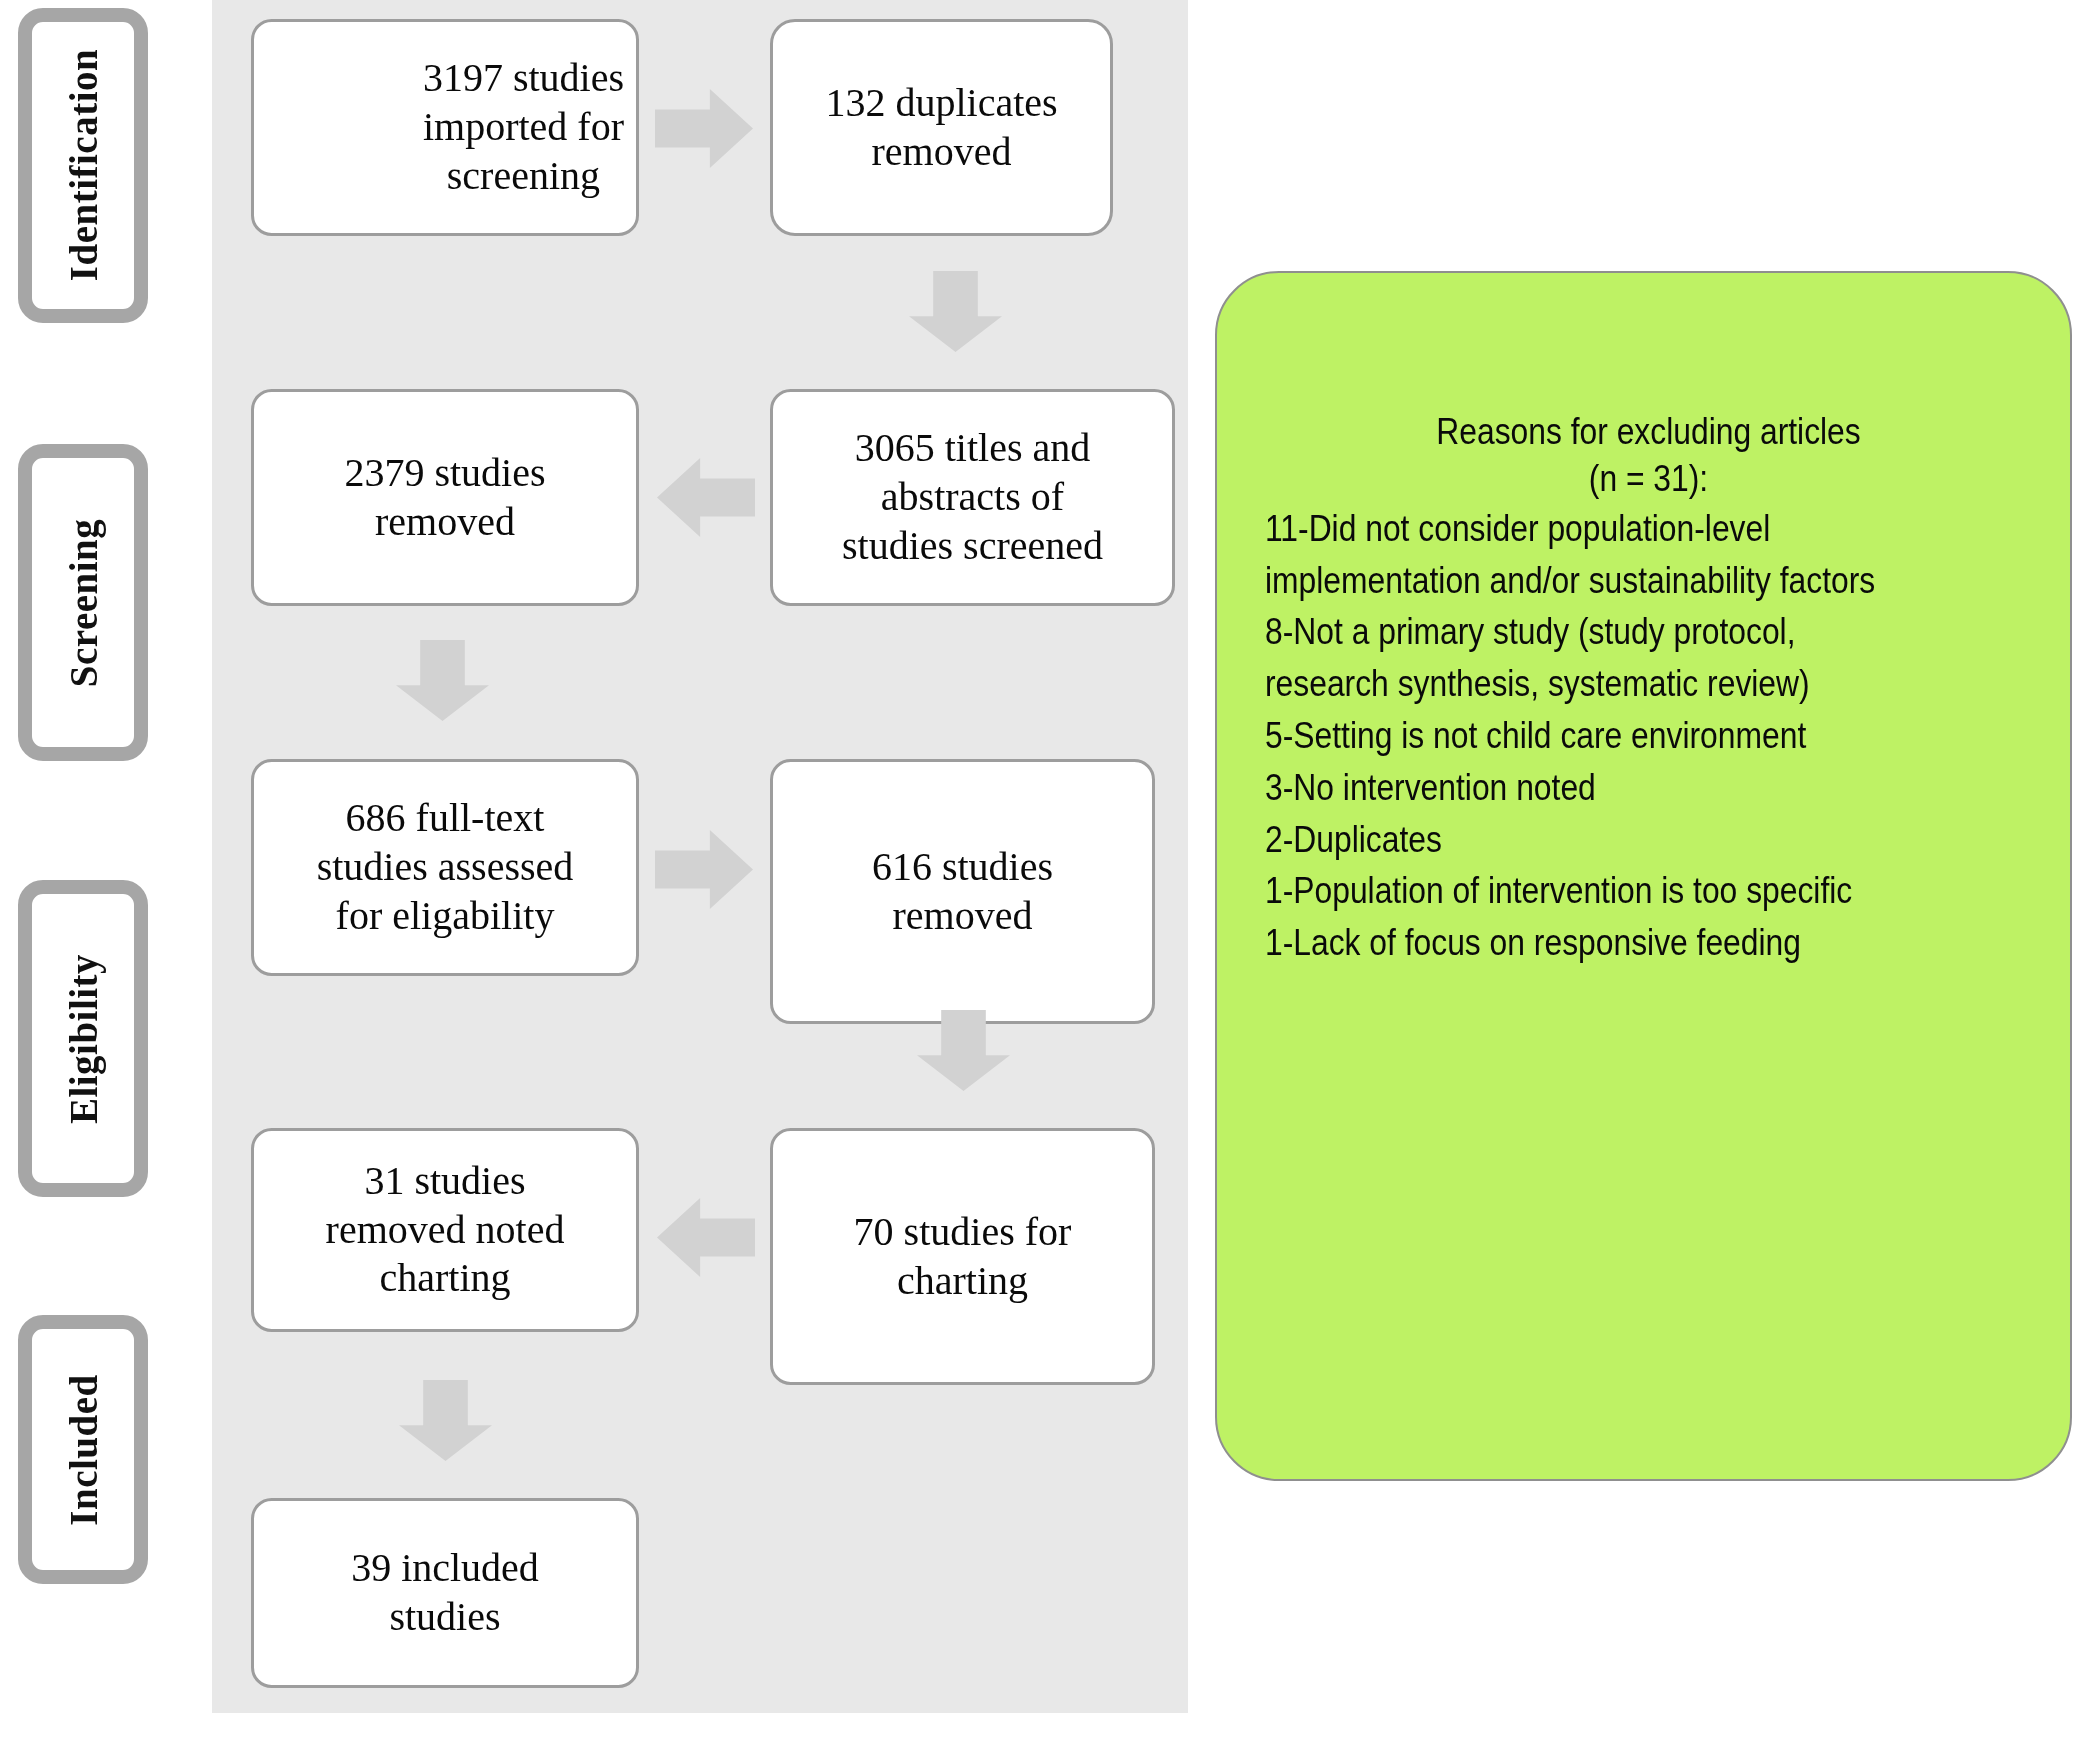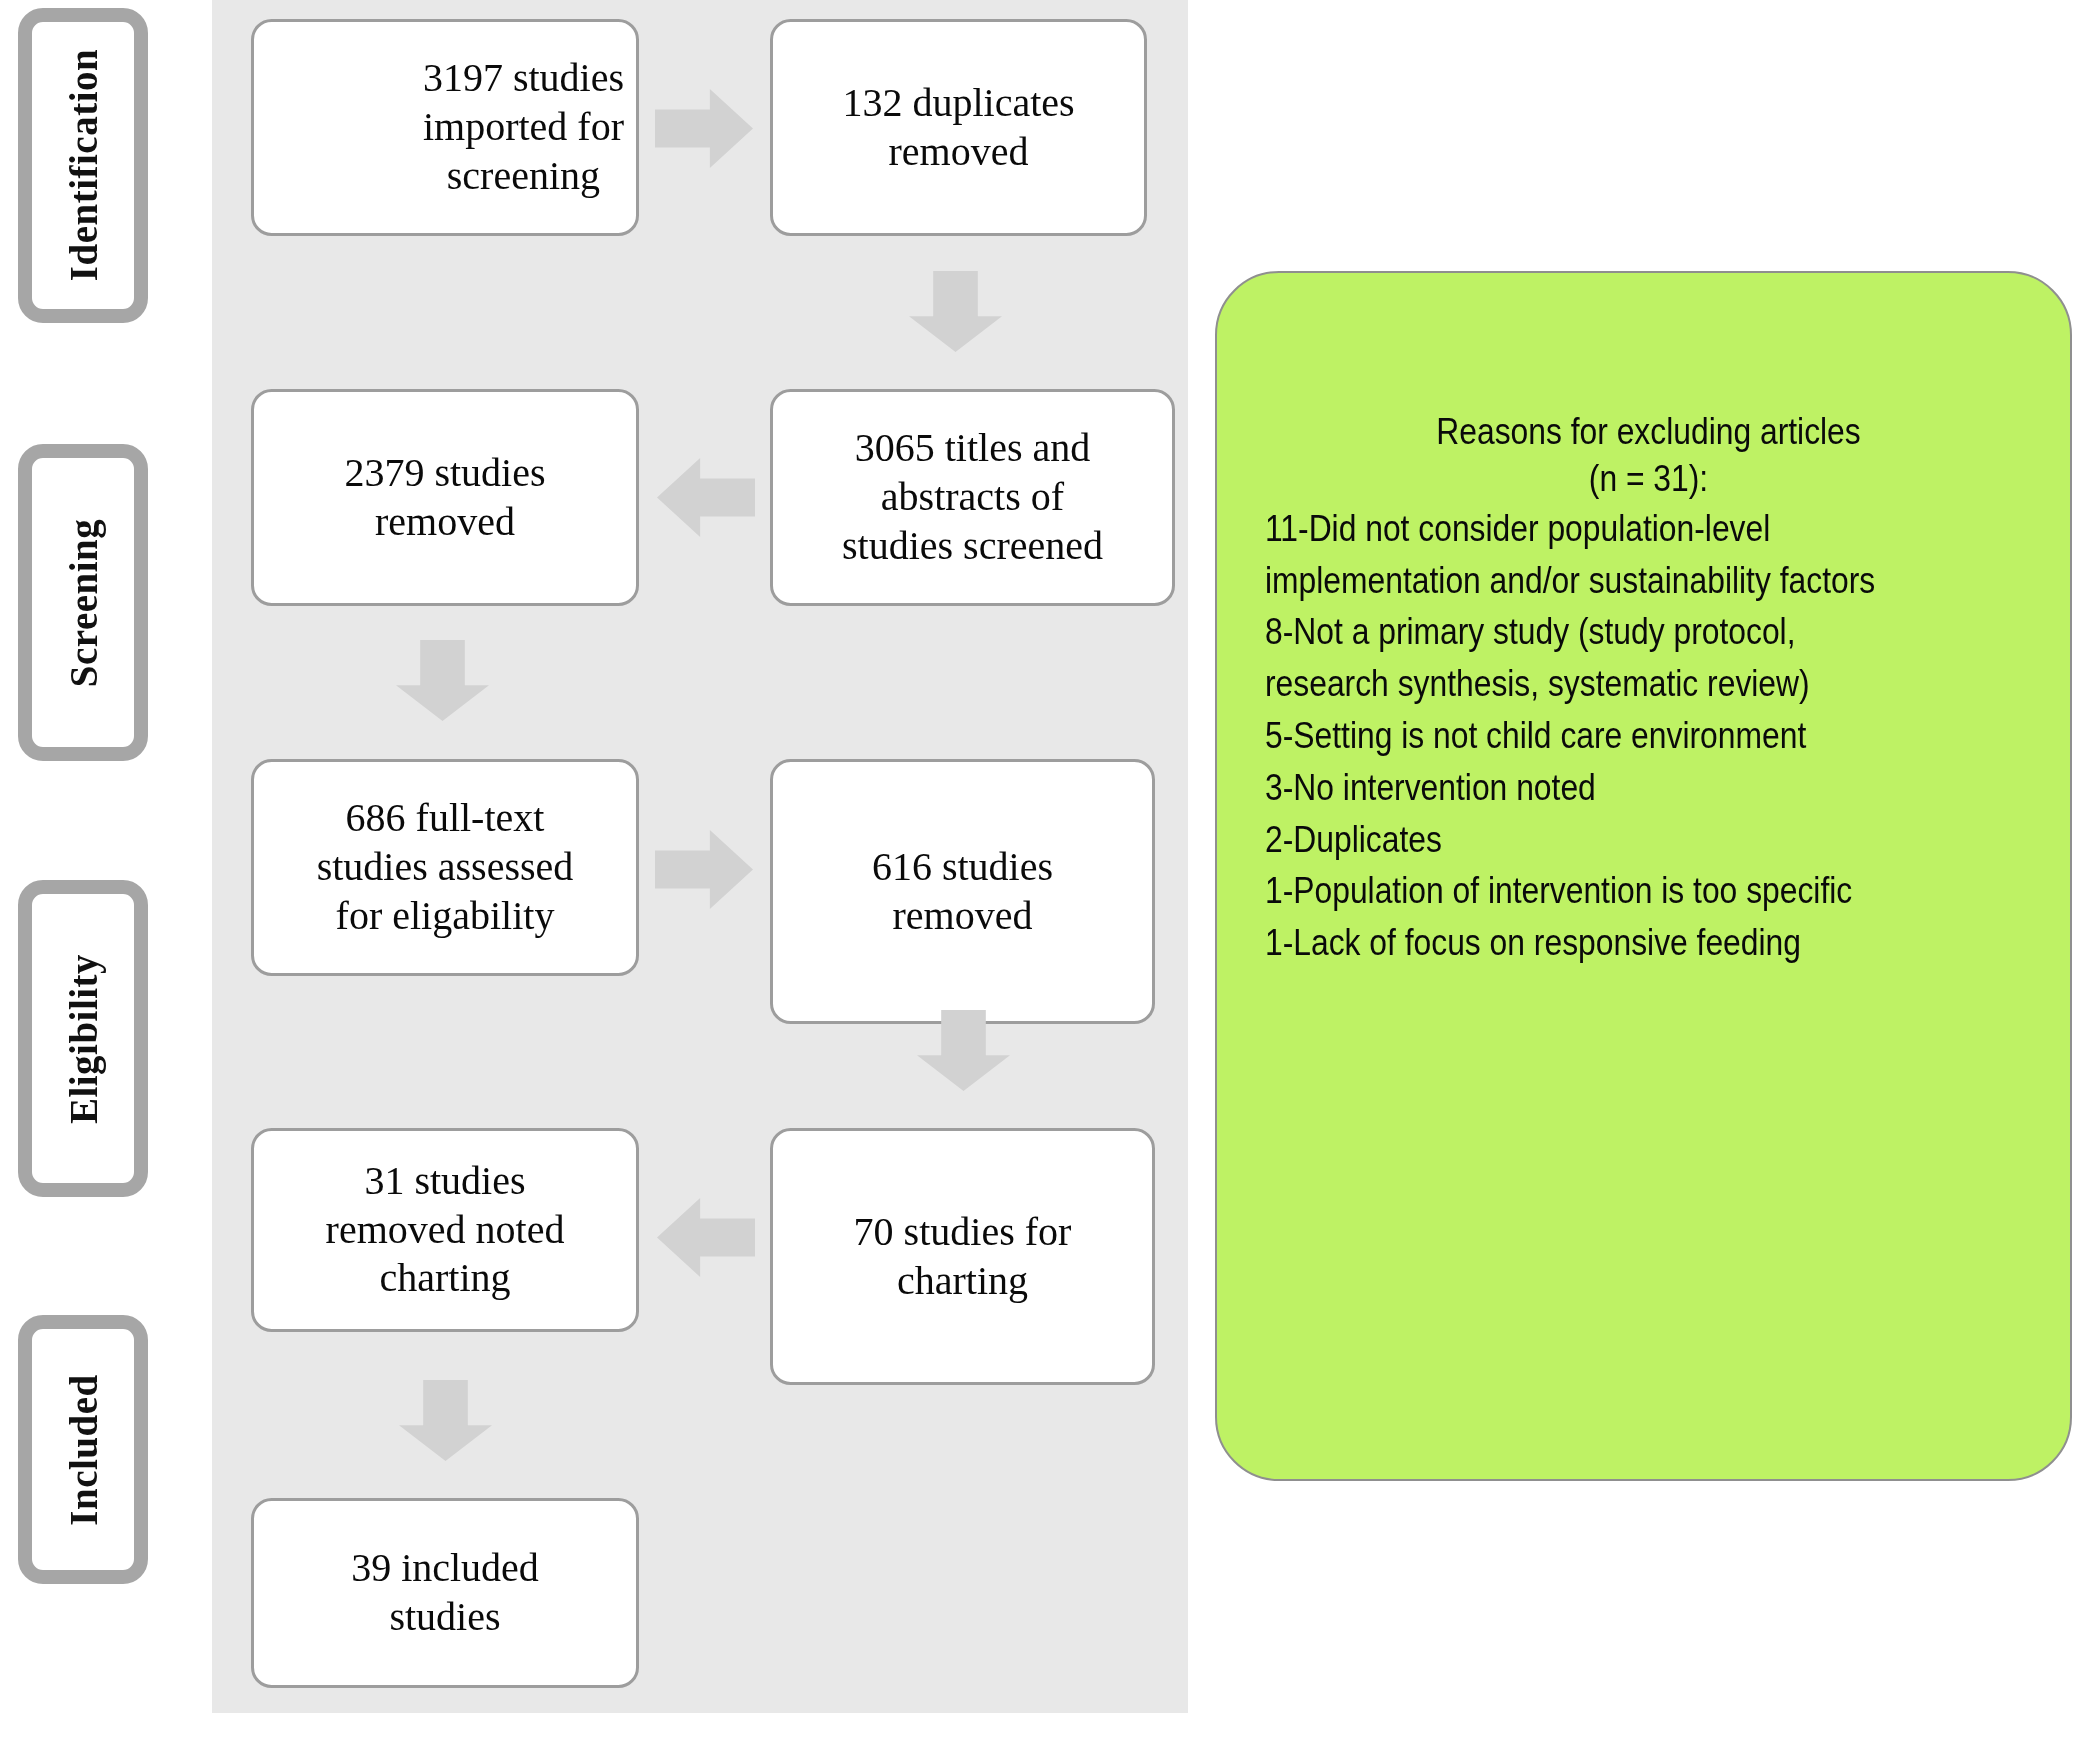--- a/index.html
+++ b/index.html
@@ -61,21 +61,21 @@
 </div>
 
 <div class="fbox" style="left:251px;top:19px;width:388px;height:217px;justify-content:flex-end;">
   <div class="t">
       <div>3197 studies</div>
       <div>imported for</div>
       <div>screening</div>
     </div>
 </div>
 
-<div class="fbox" style="left:770px;top:19px;width:377px;height:217px;">
+<div class="fbox" style="left:770px;top:19px;width:343px;height:217px;border-radius:25px;">
   <div class="t">
       <div>132 duplicates</div>
       <div>removed</div>
     </div>
 </div>
 
 <div class="fbox" style="left:251px;top:389px;width:388px;height:217px;">
   <div class="t">
       <div>2379 studies</div>
       <div>removed</div>

